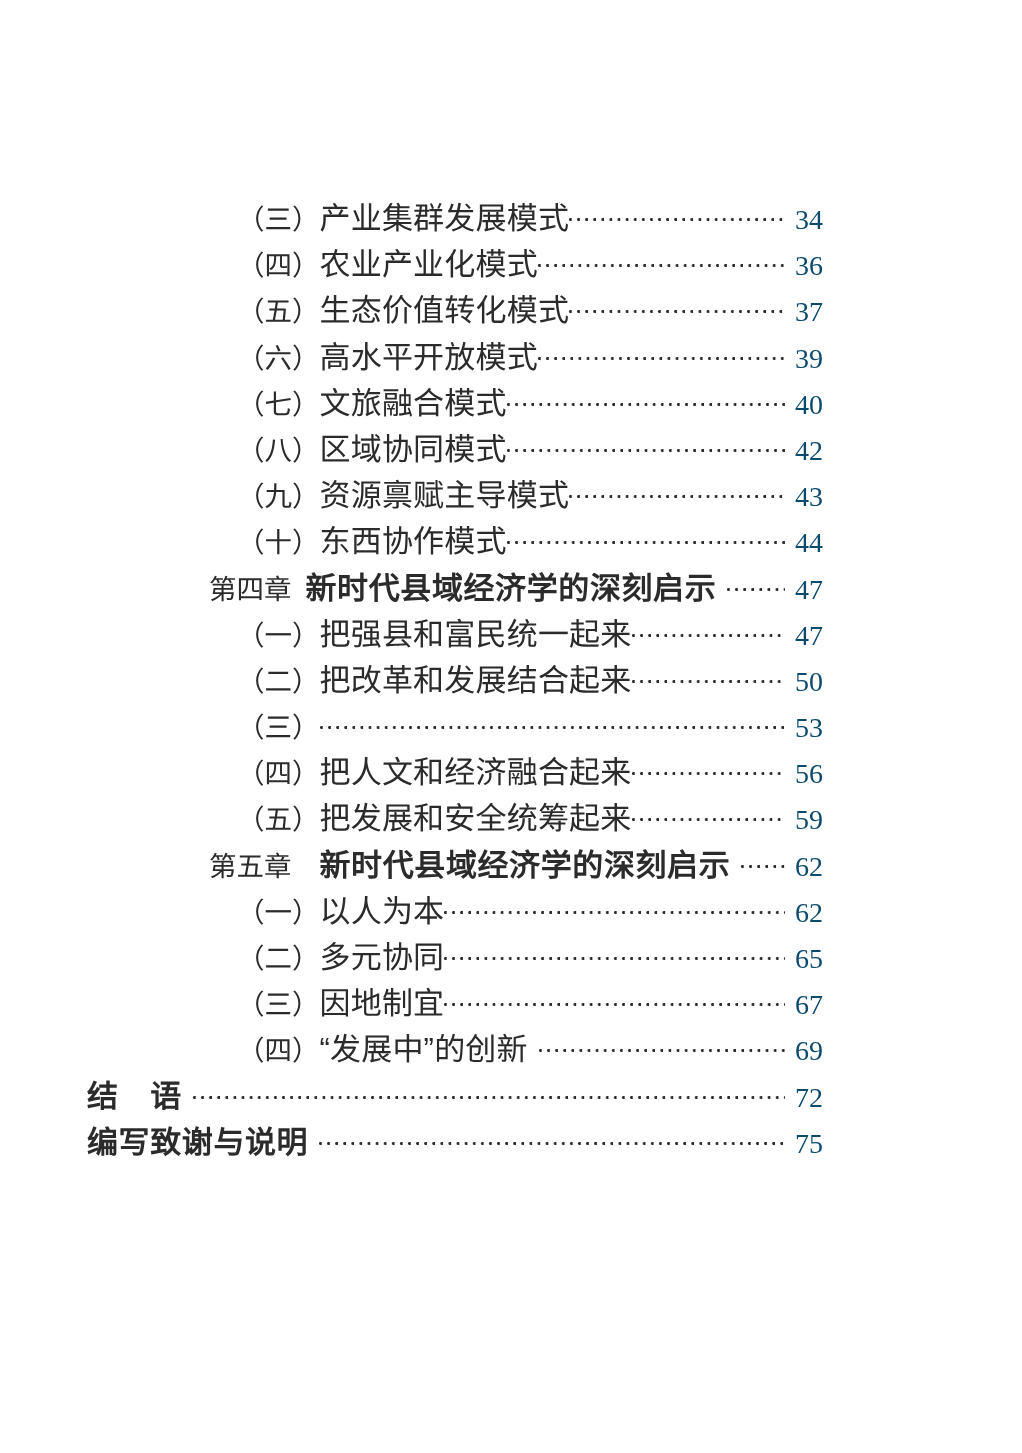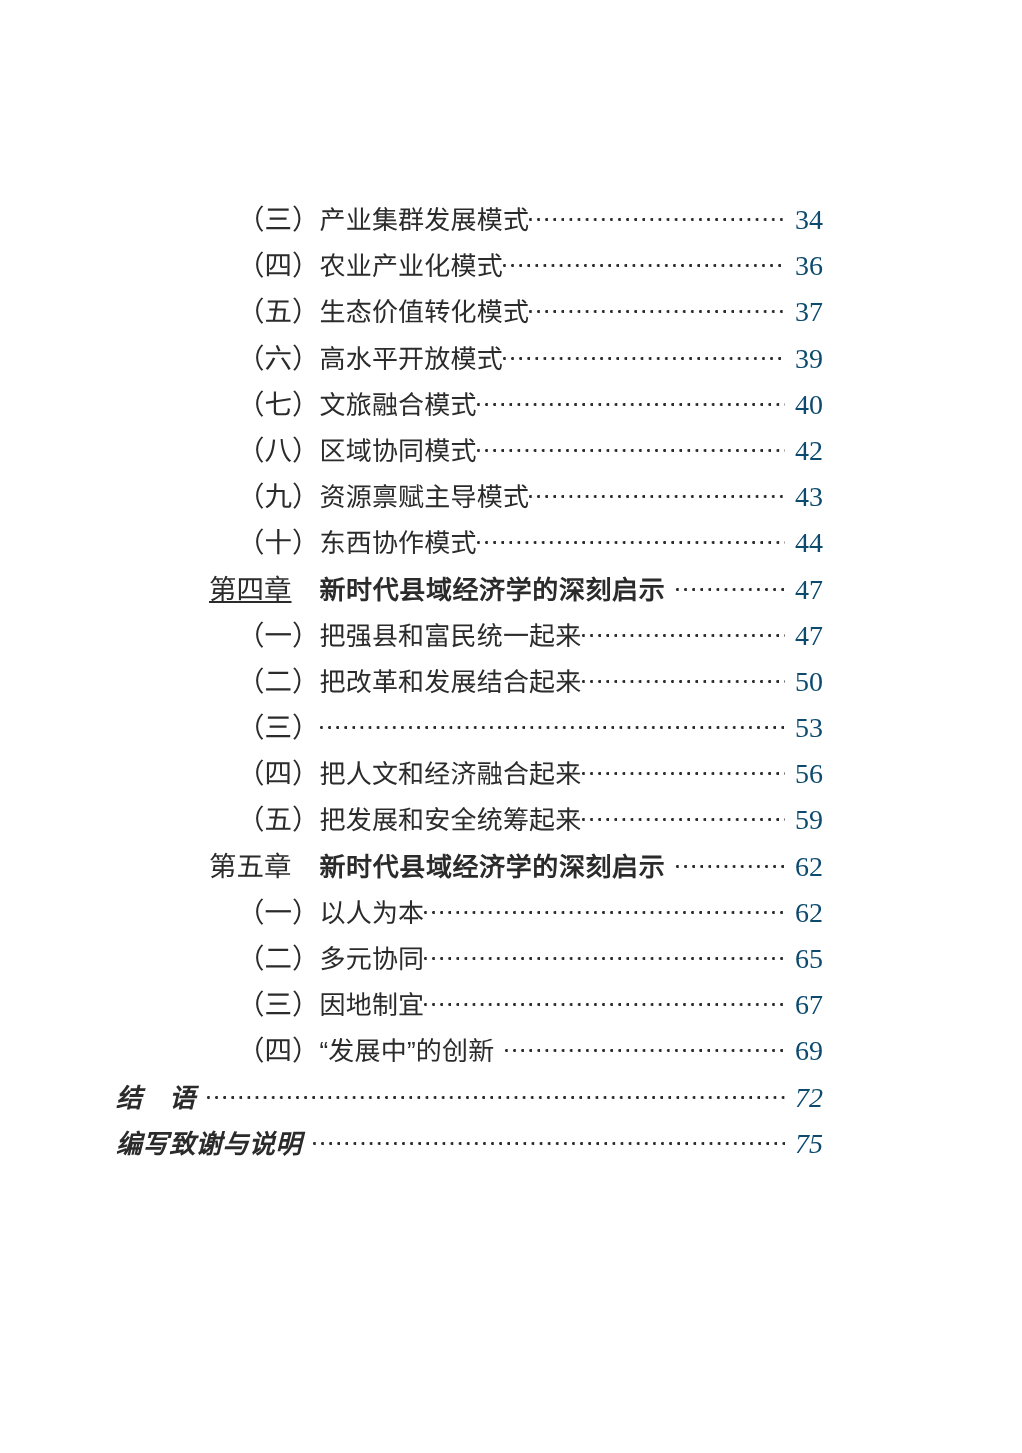--- a/index.html
+++ b/index.html
@@ -38,24 +38,24 @@
     align-items: baseline;
     height: 46.2px;
     padding-right: 199px;   
     box-sizing: border-box;
     white-space: nowrap;
   }
 
   
   .toc-row.level-chapter { padding-left: 209px; }
   .toc-row.level-item    { padding-left: 237px; }
-  .toc-row.level-back    { padding-left: 116px; font-style: italic; }
+  .toc-row.level-back    { padding-left: 87px; }
 
   .label {
-    font-size: 26px;
+    font-size: 31px;
     line-height: 30px;
     letter-spacing: 0.2px;
     color: #2b2b2b;
     flex: 0 0 auto;
   }
 
   .level-chapter .label,
   .level-back .label {
     font-weight: bold;
     letter-spacing: 0.6px;
@@ -149,21 +149,21 @@
         <span class="leader"></span>
         <span class="pageno">43</span>
       </div>
       <div class="toc-row level-item">
         <span class="marker">（十）</span>
         <span class="label">东西协作模式</span>
         <span class="leader"></span>
         <span class="pageno">44</span>
       </div>
       <div class="toc-row level-chapter">
-        <span class="marker" style="margin-right: 28px; text-decoration: underline;">第四章</span>
+        <span class="marker" style="margin-right: 14px;">第四章</span>
         <span class="label gap-after">新时代县域经济学的深刻启示</span>
         <span class="leader"></span>
         <span class="pageno">47</span>
       </div>
       <div class="toc-row level-item">
         <span class="marker">（一）</span>
         <span class="label">把强县和富民统一起来</span>
         <span class="leader"></span>
         <span class="pageno">47</span>
       </div>

